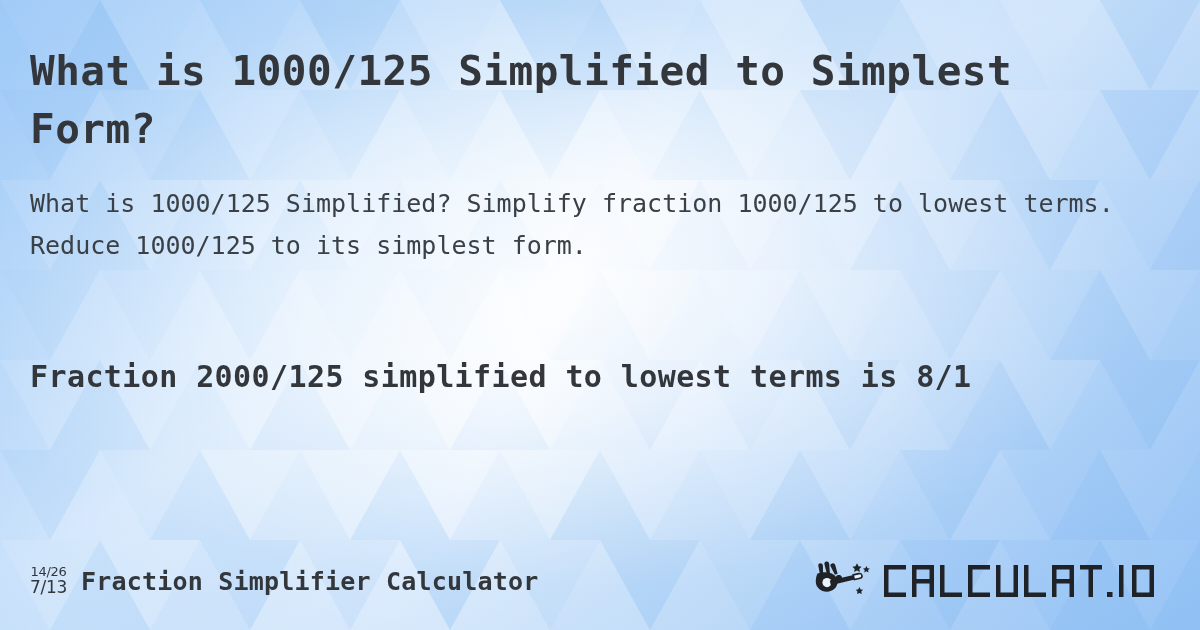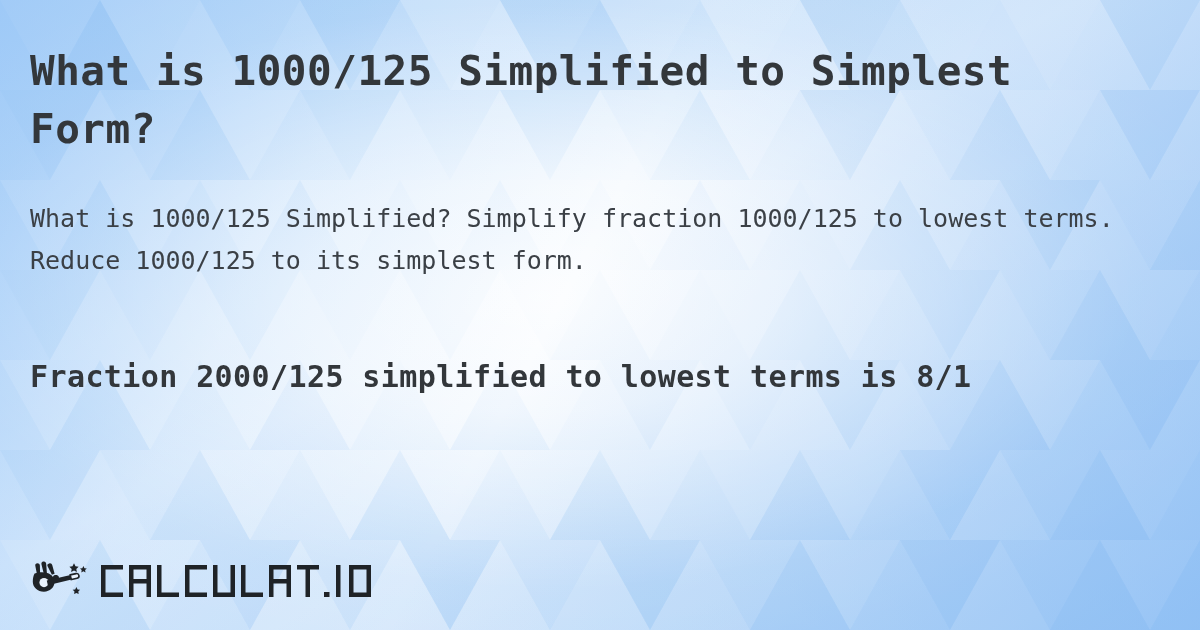--- a/index.html
+++ b/index.html
@@ -74,21 +74,21 @@
     font-weight: bold;
     font-size: 41px;
     line-height: 58px;
     letter-spacing: 0.5px;
     color: #33373b;
   }
 
   .subhead {
     position: absolute;
     left: 30px;
-    top: 198px;
+    top: 183px;
     width: 1135px;
     margin: 0;
     font-family: "DejaVu Sans Mono", monospace;
     font-weight: normal;
     font-size: 25px;
     line-height: 42px;
     letter-spacing: 0px;
     color: #3b4046;
   }
 
@@ -369,20 +369,29 @@
     <h1 class="headline">What is 1000/125 Simplified to Simplest Form?</h1>
 
     <p class="subhead">What is 1000/125 Simplified? Simplify fraction 1000/125 to lowest terms. Reduce 1000/125 to its simplest form.</p>
 
     <p class="result">Fraction 2000/125 simplified to lowest terms is 8/1</p>
 
   </div>
 
   <div id="footer">
 
+    <div id="footer-left">
+
+      <div class="frac-icon">
+        <span class="frac-top">14/26</span>
+        <span class="frac-bot">7/13</span>
+      </div>
+
+      <span class="footer-title">Fraction Simplifier Calculator</span>
+    </div>
 
     <div id="footer-right">
 
       <svg class="wand-icon" width="62" height="42" viewBox="0 0 62 42" xmlns="http://www.w3.org/2000/svg">
         <g fill="#1f2327">
 
           <path d="M7.5,3.2 c1.5,0 2.4,1.1 2.4,2.6 l0.2,9.4 l-2.9,0.2 l-1.9,-9.6 c-0.3,-1.6 0.6,-2.6 2.2,-2.6 z"></path>
           <path d="M13.4,1.6 c1.6,-0.3 2.7,0.7 2.8,2.3 l0.8,10.6 l-2.9,0.4 l-2.6,-10.4 c-0.4,-1.6 0.3,-2.6 1.9,-2.9 z"></path>
           <path d="M19.2,3.4 c1.5,-0.5 2.7,0.3 3.1,1.8 l2.3,8.6 l-2.7,1.0 l-4.3,-8.6 c-0.7,-1.5 -0.1,-2.4 1.6,-2.8 z"></path>
 

